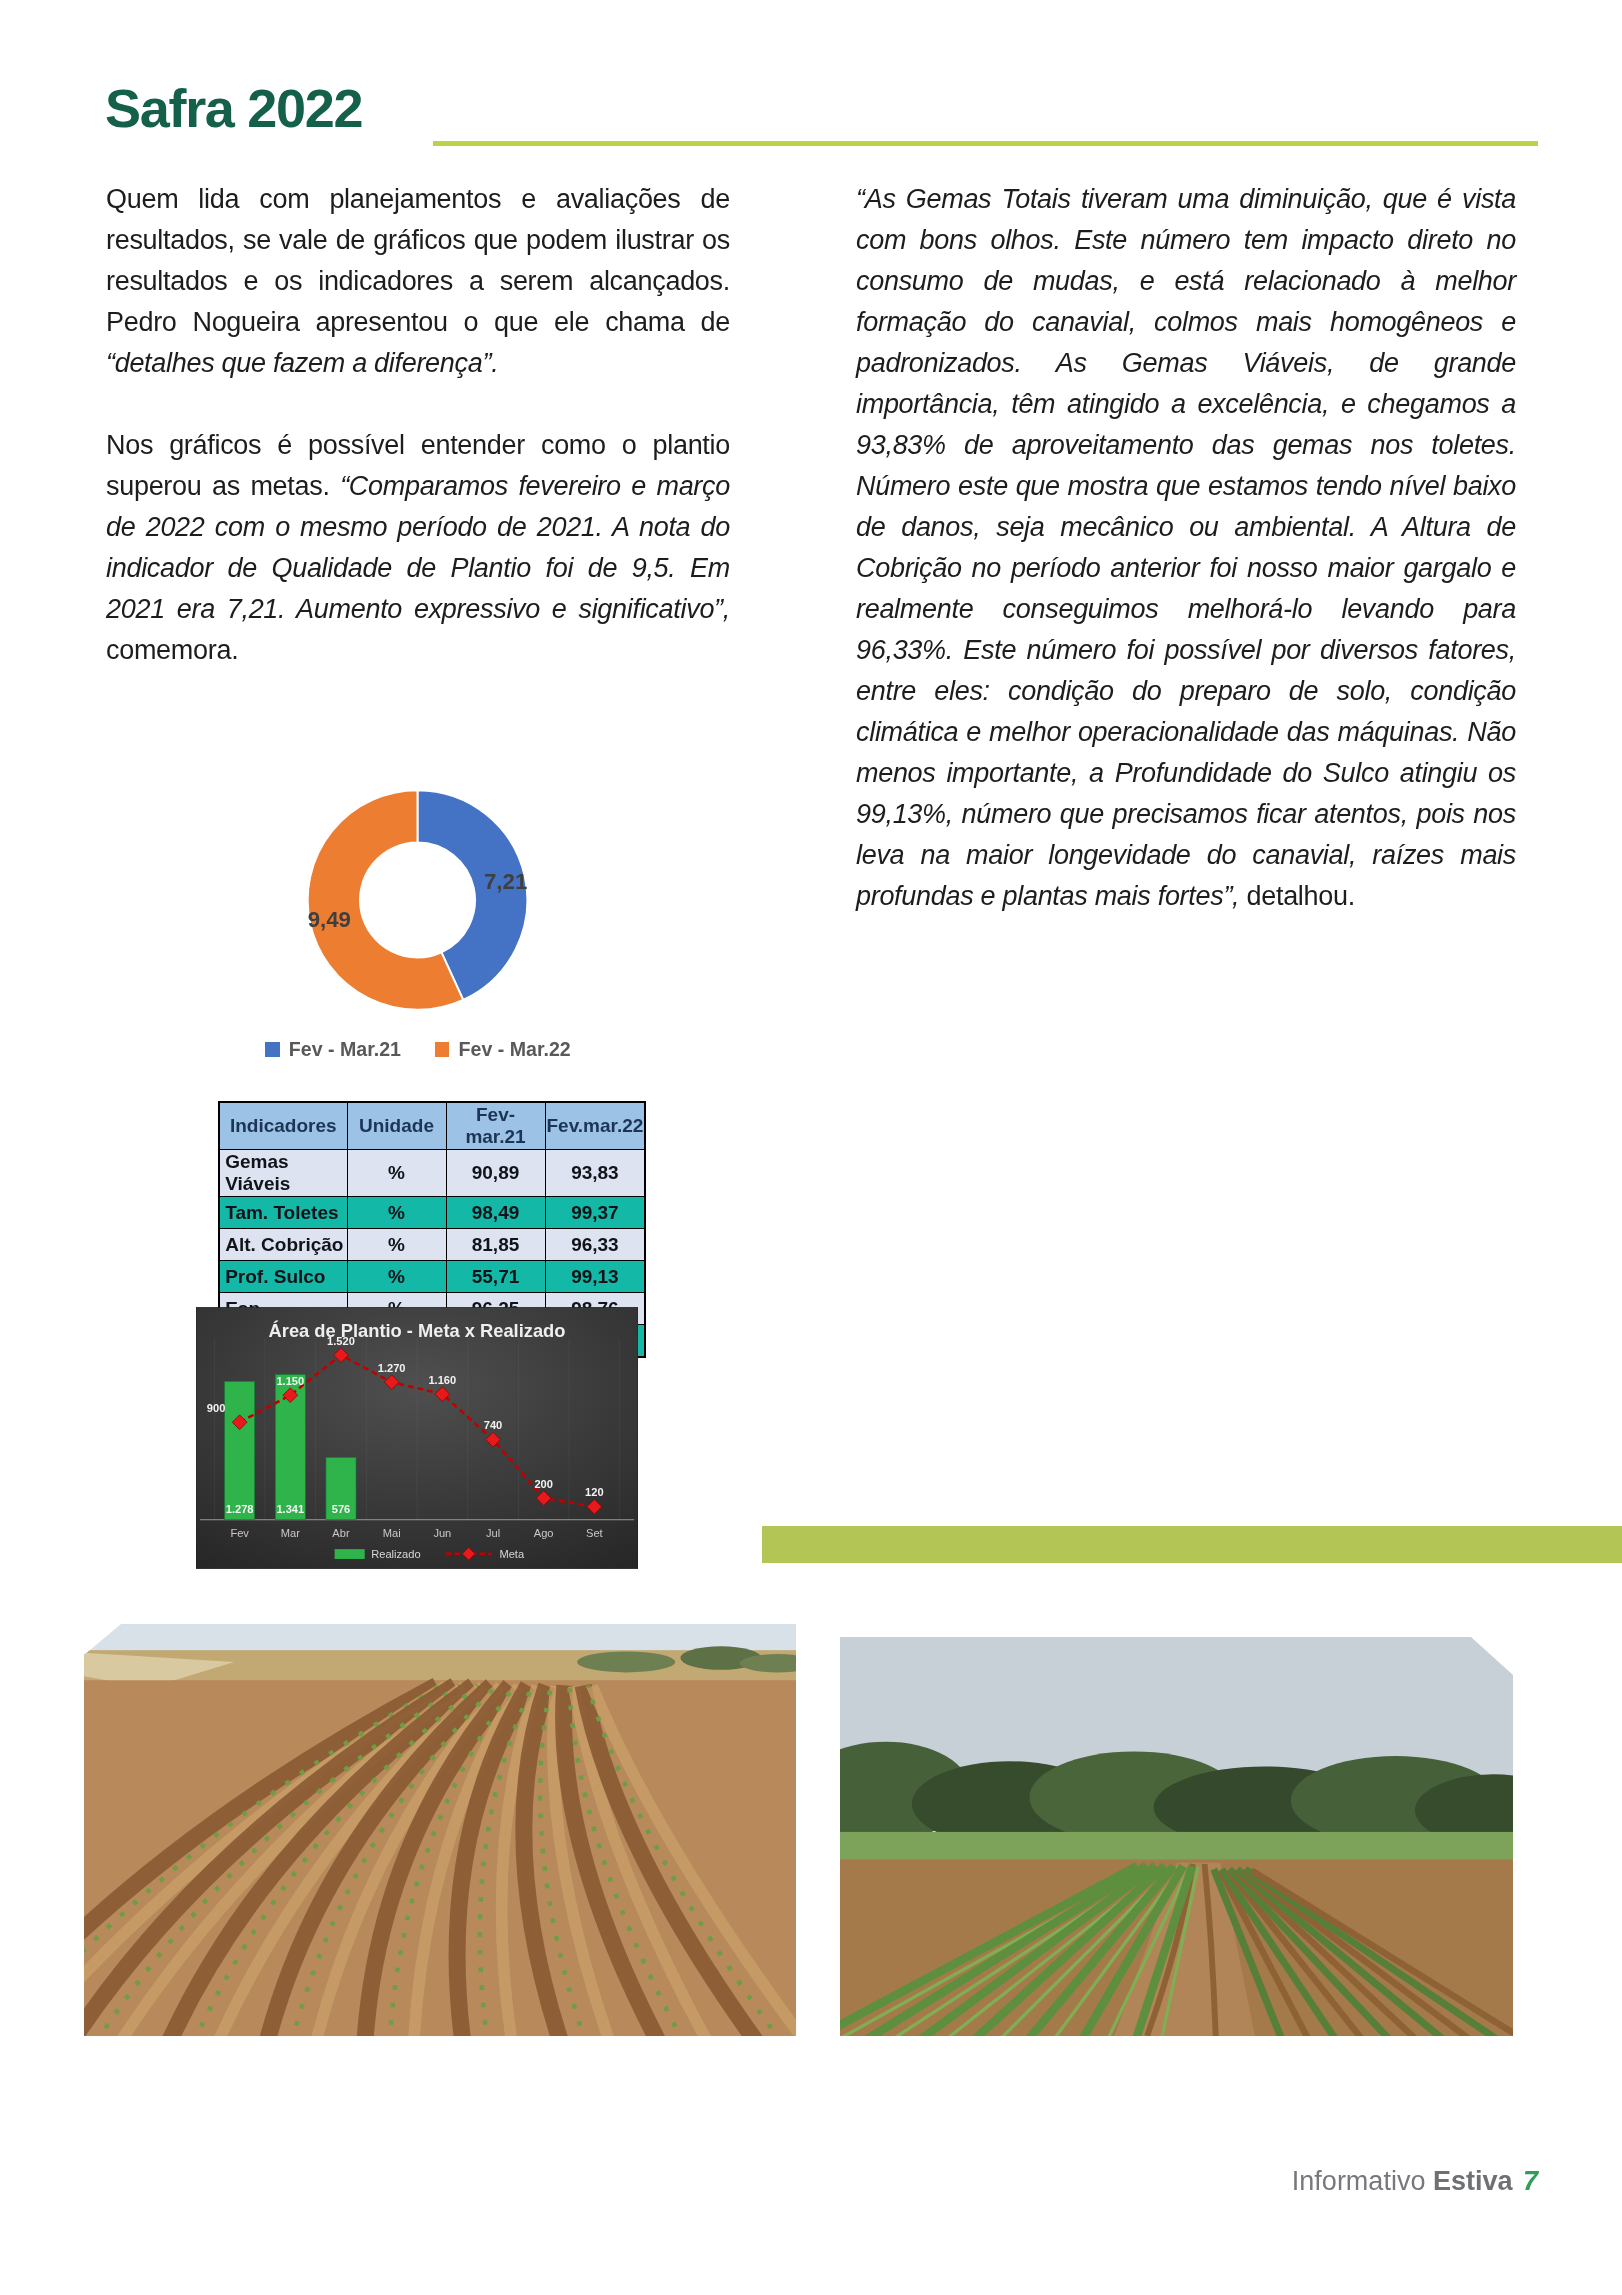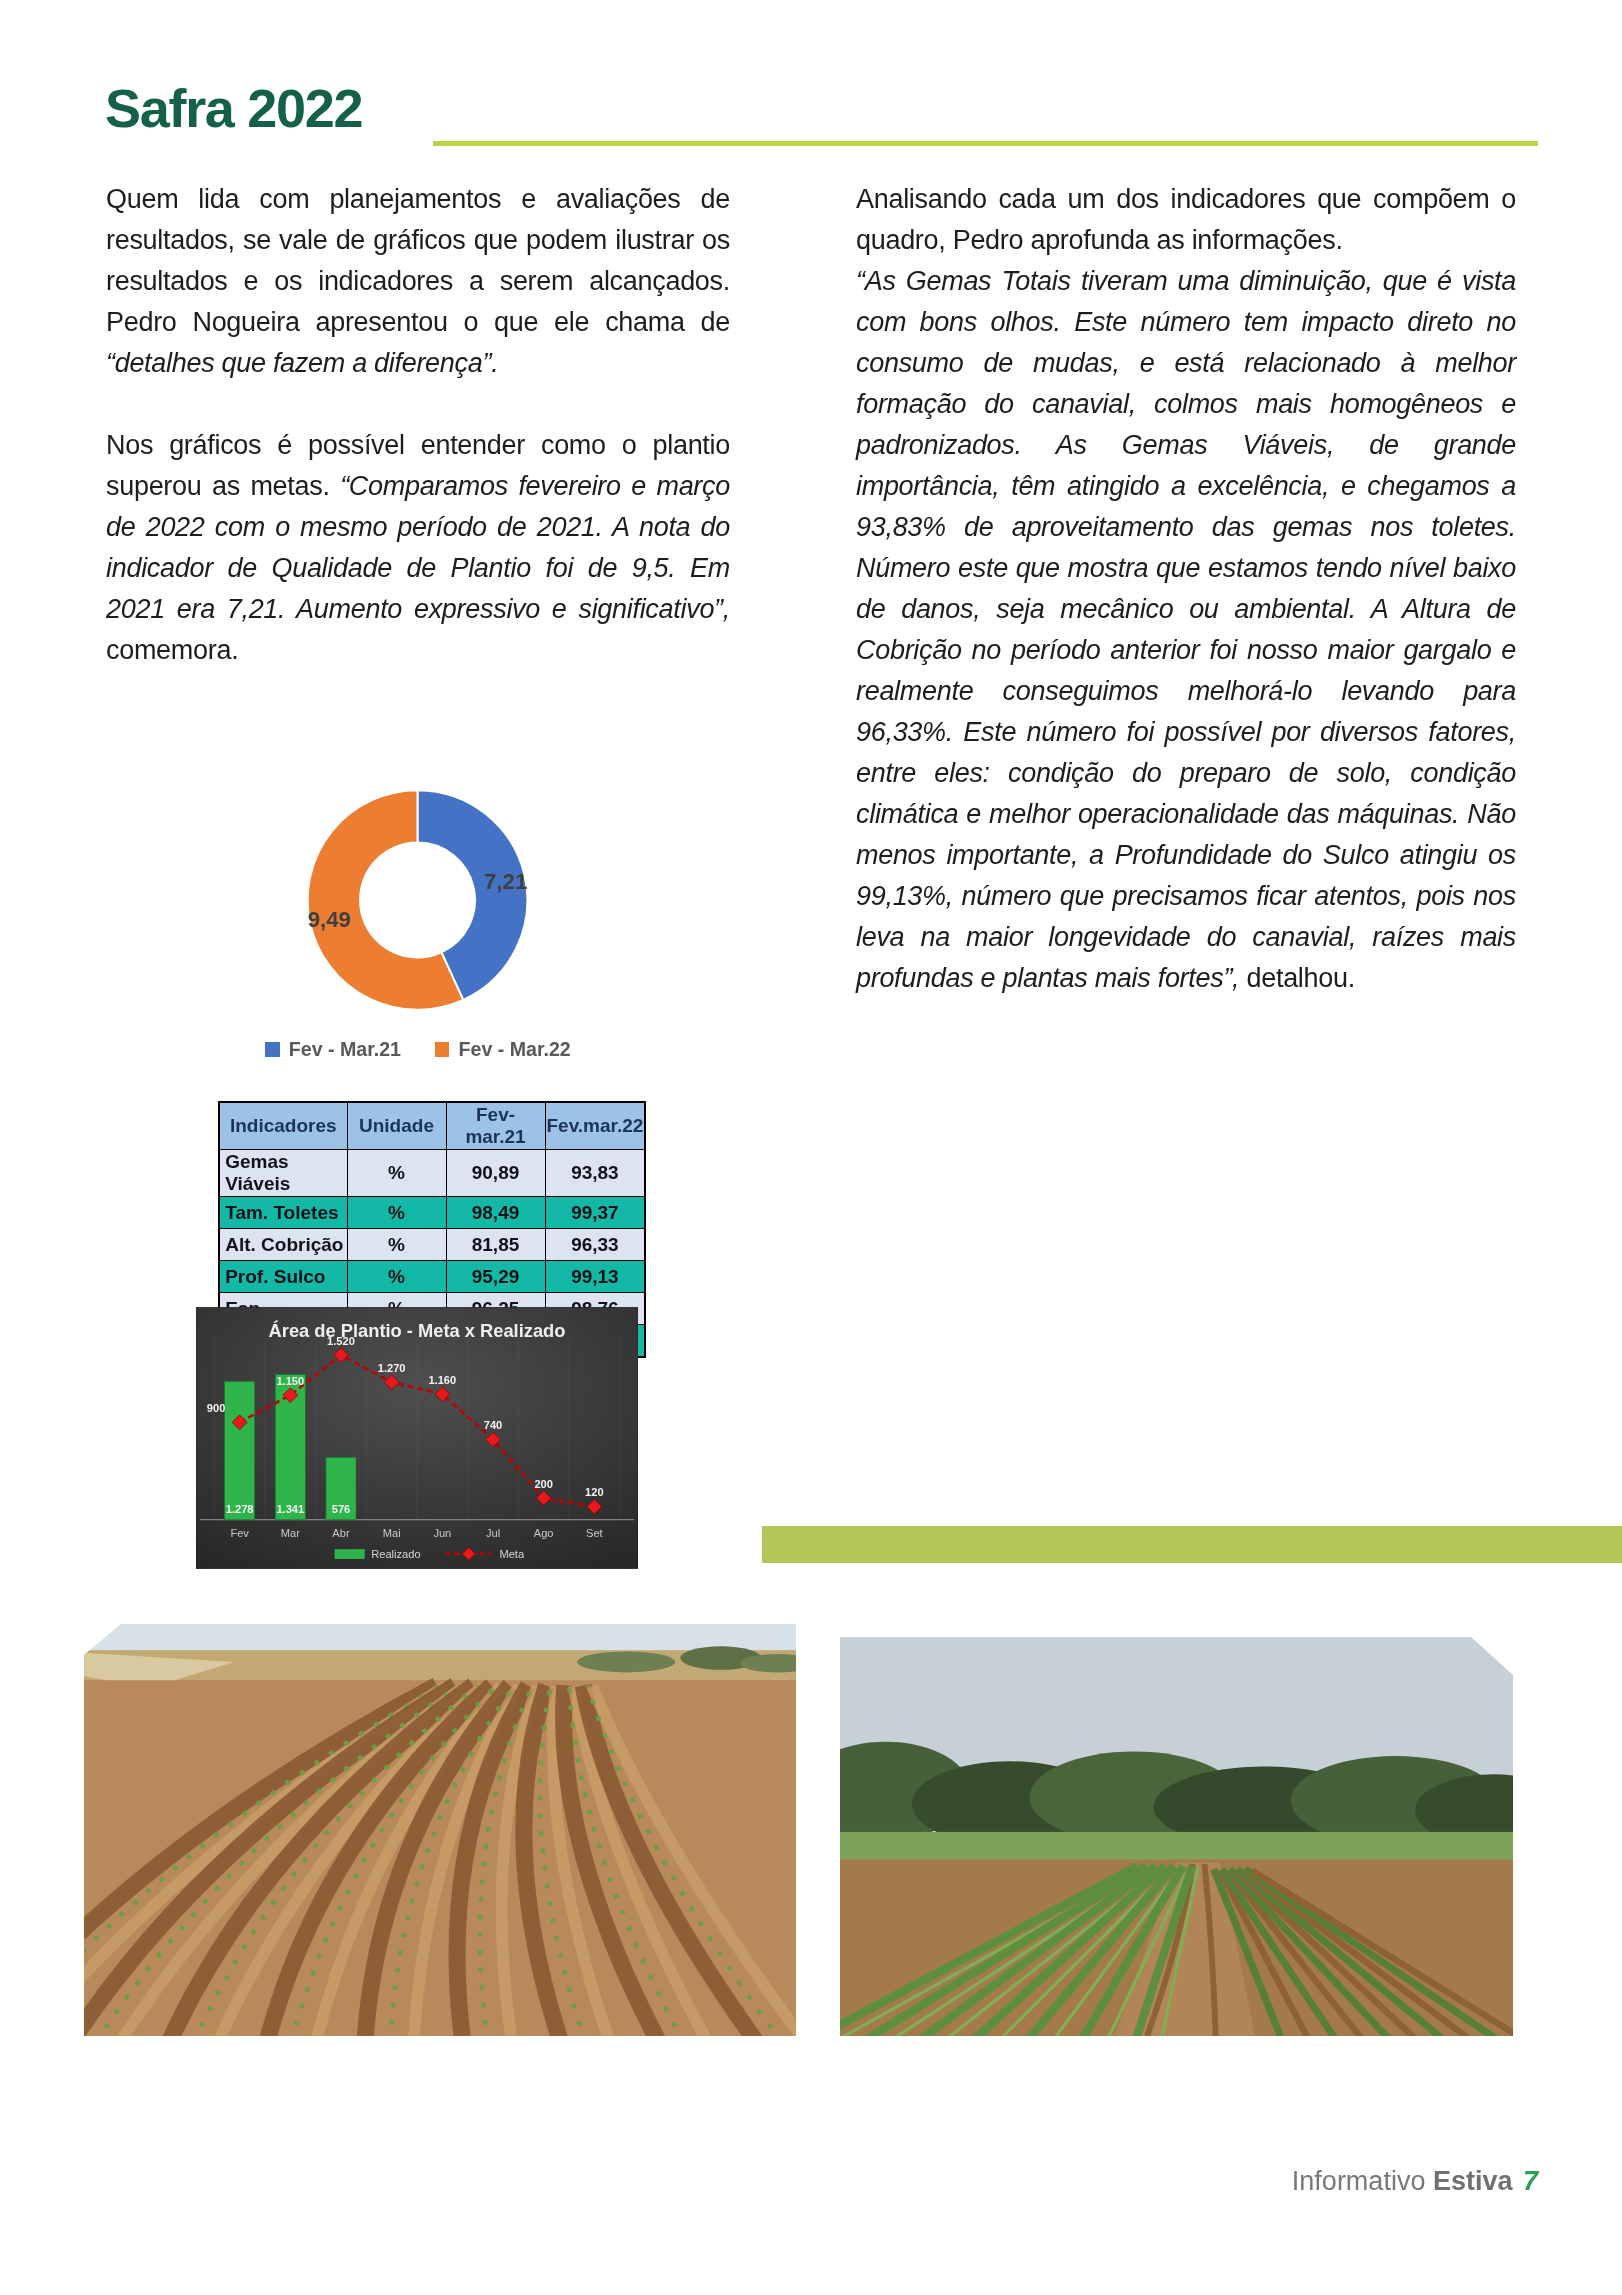--- a/index.html
+++ b/index.html
@@ -69,21 +69,20 @@
   <div class="page-title">Safra 2022</div>
   <div class="title-line"></div>
 
   <div class="col left-col">
     <p><span>Quem lida com planejamentos e avaliações de resultados, se vale de gráficos que podem ilustrar os resultados e os indicadores a serem alcançados. Pedro Nogueira apresentou o que ele chama de </span><span class="it">“detalhes que fazem a diferença”.</span></p>
     <p class="spacer"></p>
     <p><span>Nos gráficos é possível entender como o plantio superou as metas. </span><span class="it">“Comparamos fevereiro e março de 2022 com o mesmo período de 2021. A nota do indicador de Qualidade de Plantio foi de 9,5. Em 2021 era 7,21. Aumento expressivo e significativo”,</span><span> comemora.</span></p>
   </div>
 
   <div class="col right-col">
-    <p><span>Analisando cada um dos indicadores que compõem o quadro, Pedro aprofunda as informações.</span></p>
     <p><span class="it">“As Gemas Totais tiveram uma diminuição, que é vista com bons olhos. Este número tem impacto direto no consumo de mudas, e está relacionado à melhor formação do canavial, colmos mais homogêneos e padronizados. As Gemas Viáveis, de grande importância, têm atingido a excelência, e chegamos a 93,83% de aproveitamento das gemas nos toletes. Número este que mostra que estamos tendo nível baixo de danos, seja mecânico ou ambiental. A Altura de Cobrição no período anterior foi nosso maior gargalo e realmente conseguimos melhorá-lo levando para 96,33%. Este número foi possível por diversos fatores, entre eles: condição do preparo de solo, condição climática e melhor operacionalidade das máquinas. Não menos importante, a Profundidade do Sulco atingiu os 99,13%, número que precisamos ficar atentos, pois nos leva na maior longevidade do canavial, raízes mais profundas e plantas mais fortes”,</span><span> detalhou.</span></p>
   </div>
 
   <div class="donut-wrap">
     <svg id="donut-svg" width="523" height="268" viewBox="0 0 800 410">
         <path d="M400,37 A168,168 0 0 1 469.86811677200075,357.7823493036223 L436.5975849758099,285.02884963523076 A88,88 0 0 0 400,117 Z" fill="#4472c4" stroke="#ffffff" stroke-width="3"></path>
         <text x="534.8387381208765" y="187.63139938693553" text-anchor="middle" class="donut-label">7,21</text>
         <path d="M469.86811677200075,357.7823493036223 A168,168 0 1 1 399.99999999999994,37 L400,117 A88,88 0 1 0 436.5975849758099,285.02884963523076 Z" fill="#ed7d31" stroke="#ffffff" stroke-width="3"></path>
         <text x="265.1612618791235" y="246.36860061306447" text-anchor="middle" class="donut-label">9,49</text>
       </svg>
@@ -130,21 +129,21 @@
           </tr>
         <tr class="alt">
             <td class="c1">Alt. Cobrição</td>
             <td>%</td>
             <td>81,85</td>
             <td>96,33</td>
           </tr>
         <tr>
             <td class="c1">Prof. Sulco</td>
             <td>%</td>
-            <td>95,29</td>
+            <td>55,71</td>
             <td>99,13</td>
           </tr>
         <tr class="alt">
             <td class="c1">Esp.</td>
             <td>%</td>
             <td>96,25</td>
             <td>98,76</td>
           </tr>
         <tr>
             <td class="c1">Toletes/m</td>

